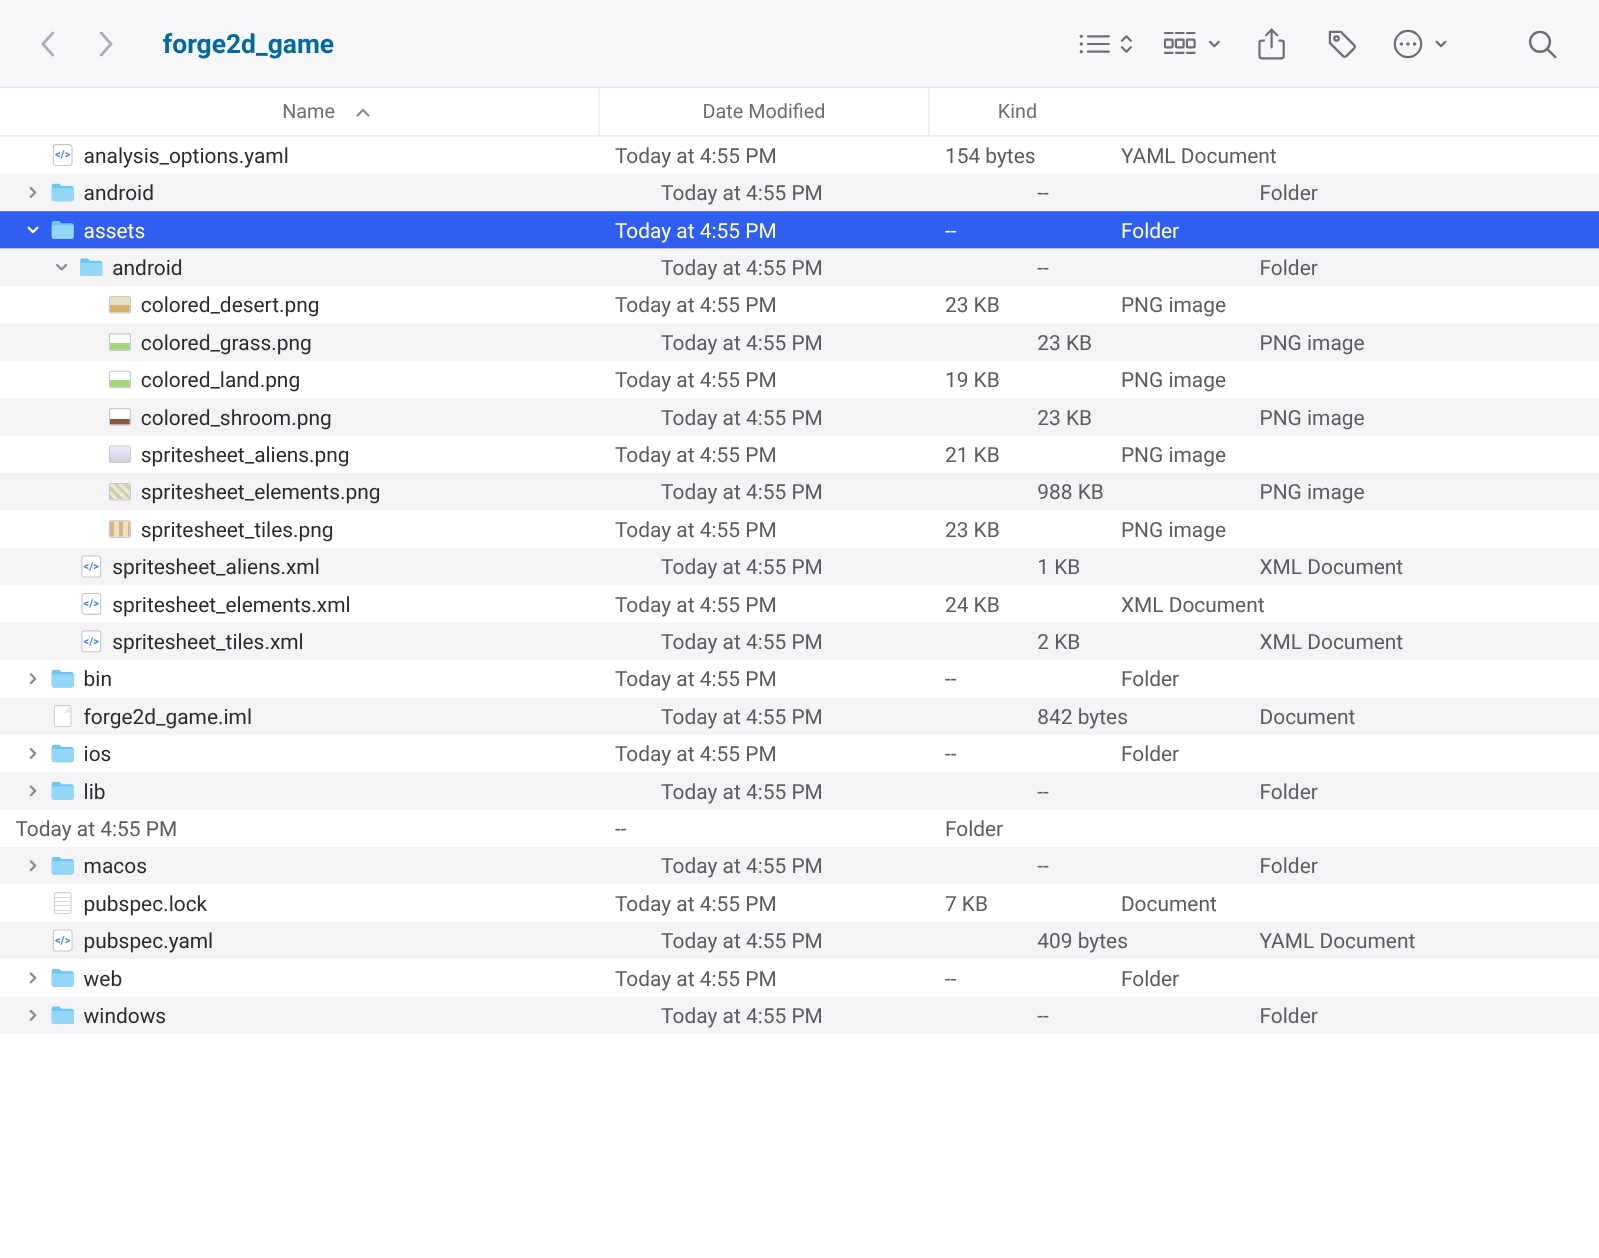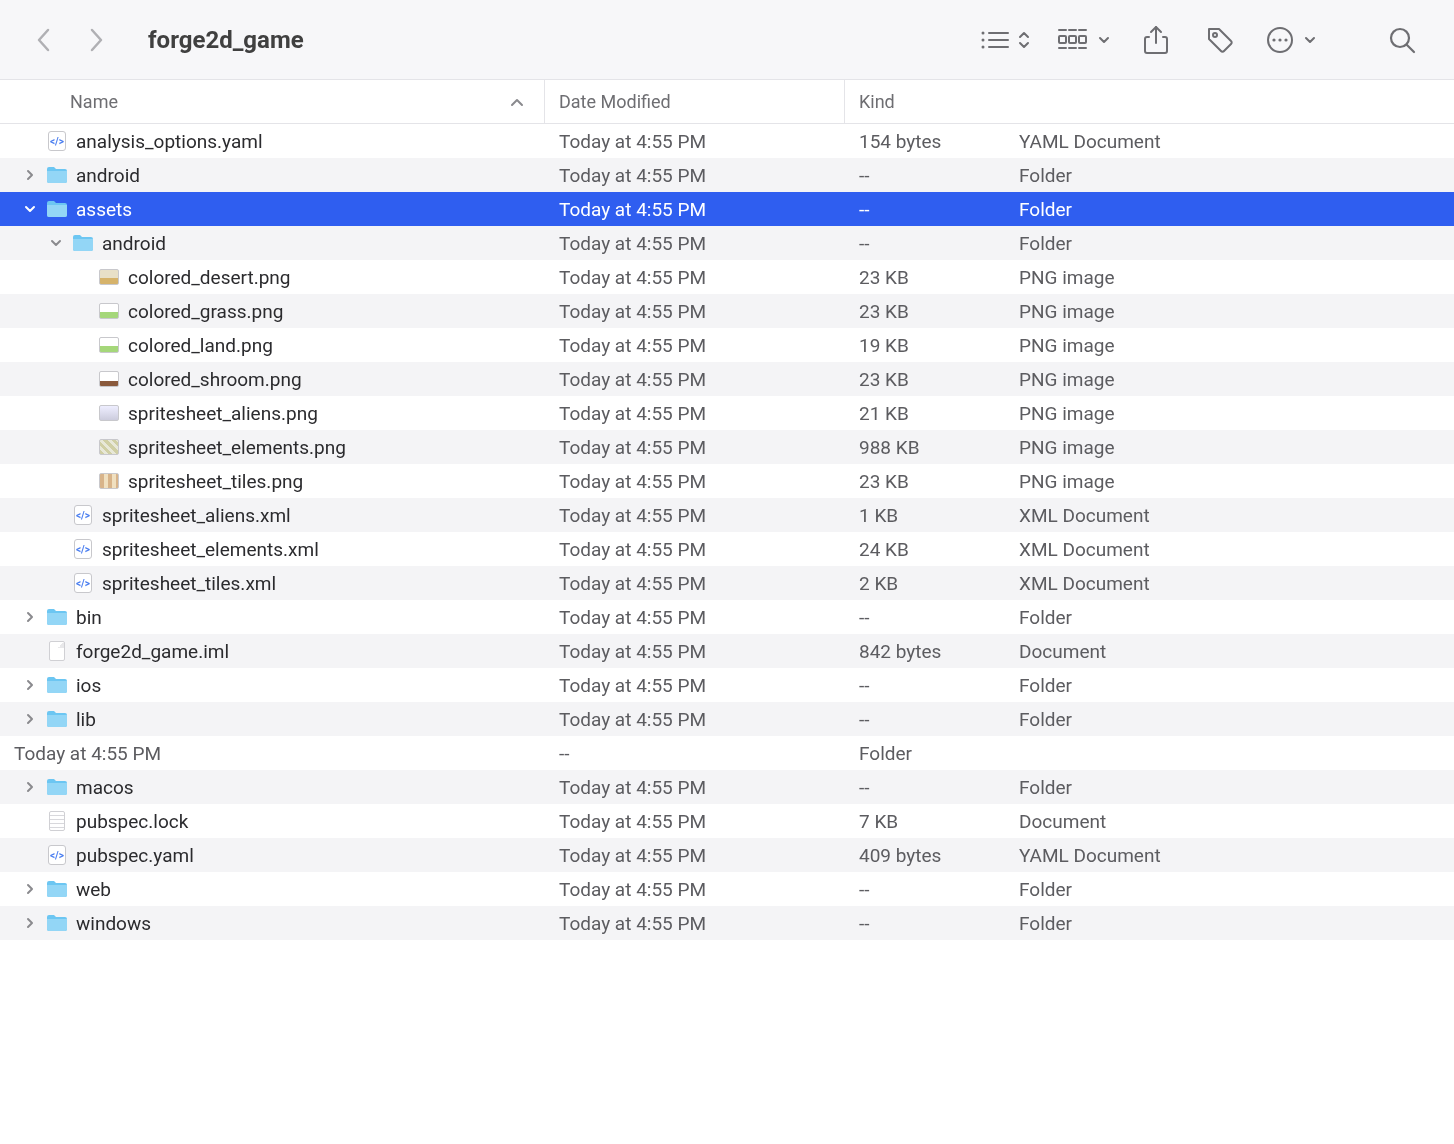--- a/index.html
+++ b/index.html
@@ -38,21 +38,21 @@
   .nav-btn {
     width: 40px; height: 40px;
     display: flex; align-items: center; justify-content: center;
     border-radius: 6px;
     color: #b0b0b4;
   }
   .title {
     font-size: 24px;
     font-weight: 700;
     margin-left: 20px;
-    color: #404040;
+    color: #0369a1;
   }
   .spacer { flex: 1; }
   .tb-group { display: flex; align-items: center; gap: 28px; margin-right: 10px;}
   .tb-button {
     display: flex; align-items: center; justify-content: center;
     min-width: 36px; height: 36px;
     color: var(--icon-stroke);
     position: relative;
   }
   .tb-button .chev { margin-left: 4px; }
@@ -68,36 +68,37 @@
     font-size: 18px;
     color: var(--header-text);
   }
   .col-header > div {
     padding: 0 14px;
     border-right: 1px solid var(--border);
     height: 100%;
     display: flex;
     align-items: center;
     gap: 19px;
+    justify-content: center;
   }
   .col-header > div:last-child { border-right: none; }
   .col-name { padding-left: 70px !important; justify-content: space-between; }
   .sort-caret { margin-right: 6px; color: #8a8a8e;}
   .col-size { justify-content: flex-start; }
 
   
   .file-list { }
   .row {
     display: grid;
     grid-template-columns: 545px 300px 160px 1fr;
     align-items: center;
     height: 34px;
     font-size: 19px;
   }
-  .row.alt { background: var(--row-alt); }
+  .row.alt { background: var(--row-alt); gap: 42px; }
   .row.selected { background: var(--selection); color: var(--selection-text); }
   .row.selected .cell { color: var(--selection-text); }
   .row.selected .disclosure { color: var(--selection-text); }
   .cell { padding: 0 14px; white-space: nowrap; overflow: hidden; text-overflow: ellipsis; }
   .cell.date { color: var(--text-muted); }
   .row.selected .cell.date { color: var(--selection-text); }
   .cell.size { text-align: left; color: var(--text-muted); padding-right: 22px;}
   .row.selected .cell.size { color: var(--selection-text); }
   .cell.kind { color: var(--text-muted); }
   .row.selected .cell.kind { color: var(--selection-text); }

